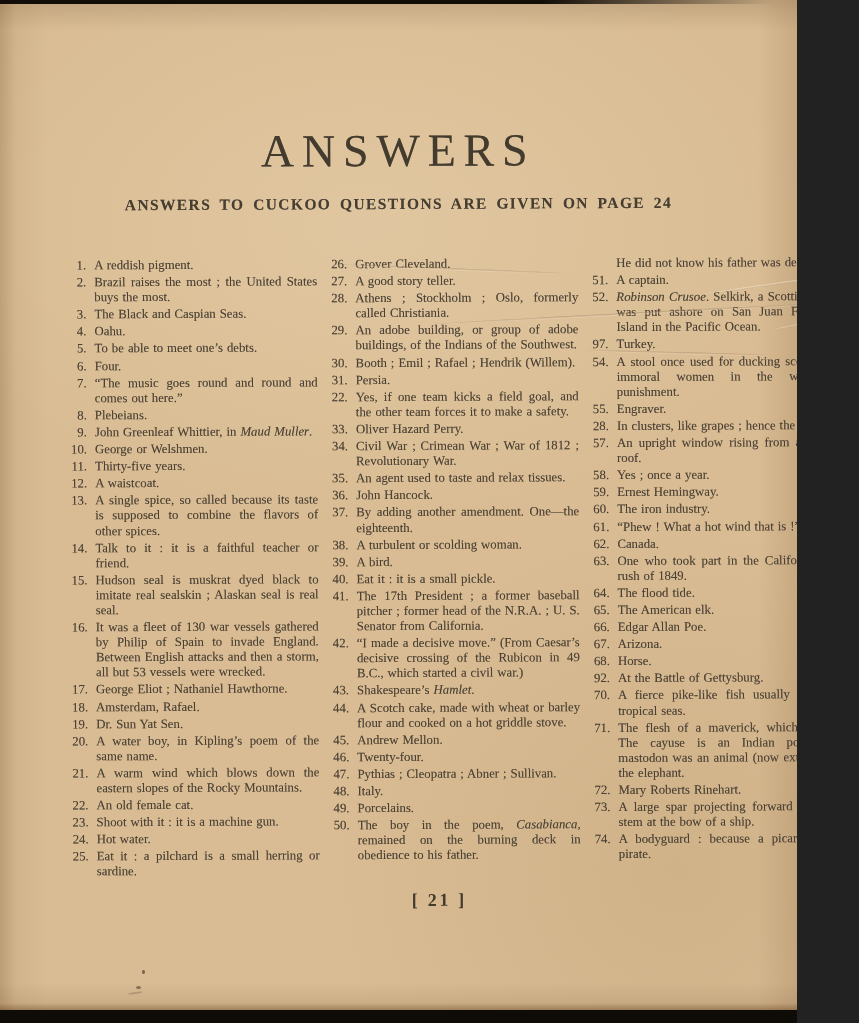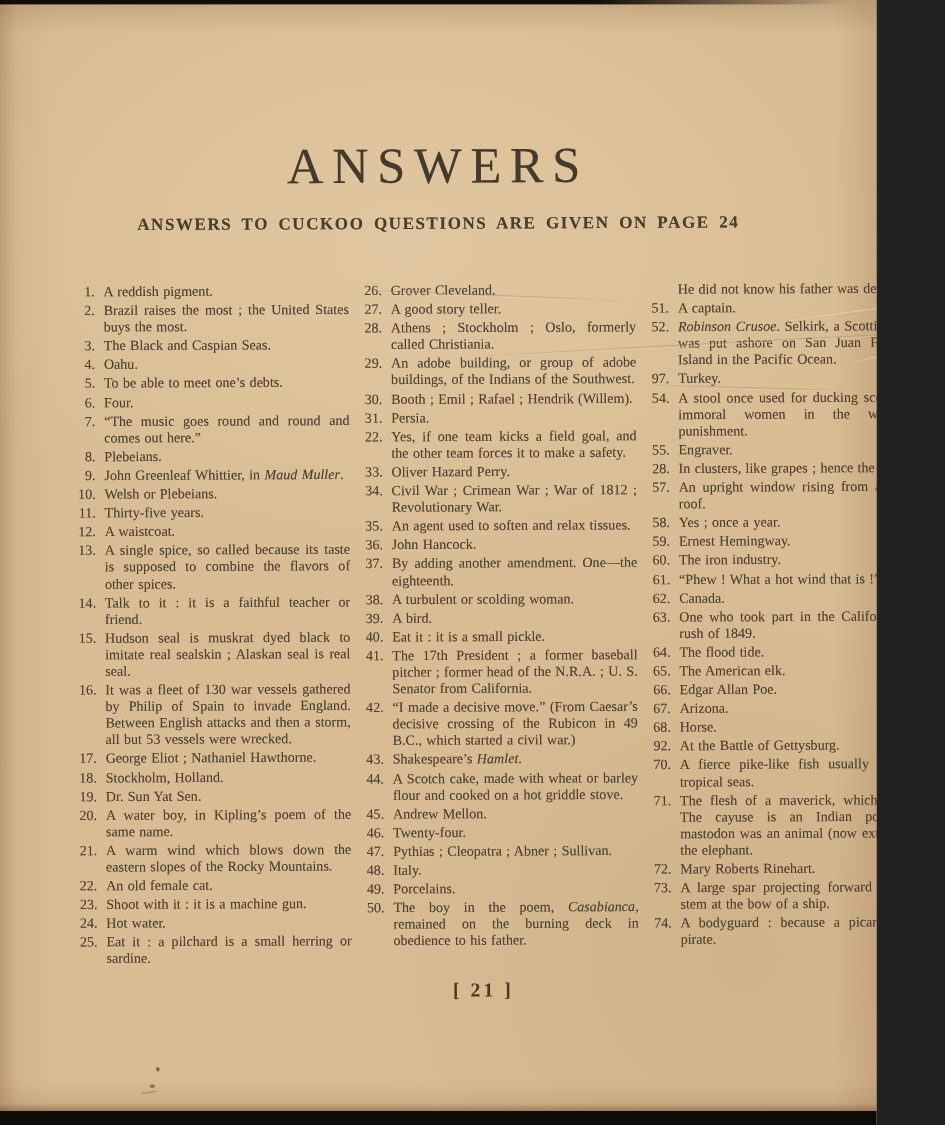--- a/index.html
+++ b/index.html
@@ -91,21 +91,21 @@
           <div class="answer">
             <span class="num">8.</span>
             <span class="txt"><span>Plebeians.</span></span>
           </div>
           <div class="answer">
             <span class="num">9.</span>
             <span class="txt"><span>John Greenleaf Whittier, in </span><i>Maud Muller</i><span>.</span></span>
           </div>
           <div class="answer">
             <span class="num">10.</span>
-            <span class="txt"><span>Welsh or Plebeians.</span></span>
+            <span class="txt"><span>George or Welshmen.</span></span>
           </div>
           <div class="answer">
             <span class="num">11.</span>
             <span class="txt"><span>Thirty-five years.</span></span>
           </div>
           <div class="answer">
             <span class="num">12.</span>
             <span class="txt"><span>A waistcoat.</span></span>
           </div>
           <div class="answer">
@@ -123,21 +123,21 @@
           <div class="answer">
             <span class="num">16.</span>
             <span class="txt"><span>It was a fleet of 130 war vessels gathered by Philip of Spain to invade England. Between English attacks and then a storm, all but 53 vessels were wrecked.</span></span>
           </div>
           <div class="answer">
             <span class="num">17.</span>
             <span class="txt"><span>George Eliot ; Nathaniel Hawthorne.</span></span>
           </div>
           <div class="answer">
             <span class="num">18.</span>
-            <span class="txt"><span>Stockholm, Holland.</span></span>
+            <span class="txt"><span>Amsterdam, Rafael.</span></span>
           </div>
           <div class="answer">
             <span class="num">19.</span>
             <span class="txt"><span>Dr. Sun Yat Sen.</span></span>
           </div>
           <div class="answer">
             <span class="num">20.</span>
             <span class="txt"><span>A water boy, in Kipling’s poem of the same name.</span></span>
           </div>
           <div class="answer">
@@ -193,21 +193,21 @@
           <div class="answer">
             <span class="num">33.</span>
             <span class="txt"><span>Oliver Hazard Perry.</span></span>
           </div>
           <div class="answer">
             <span class="num">34.</span>
             <span class="txt"><span>Civil War ; Crimean War ; War of 1812 ; Revolutionary War.</span></span>
           </div>
           <div class="answer">
             <span class="num">35.</span>
-            <span class="txt"><span>An agent used to soften and relax tissues.</span></span>
+            <span class="txt"><span>An agent used to taste and relax tissues.</span></span>
           </div>
           <div class="answer">
             <span class="num">36.</span>
             <span class="txt"><span>John Hancock.</span></span>
           </div>
           <div class="answer">
             <span class="num">37.</span>
             <span class="txt"><span>By adding another amendment. One—the eighteenth.</span></span>
           </div>
           <div class="answer">

